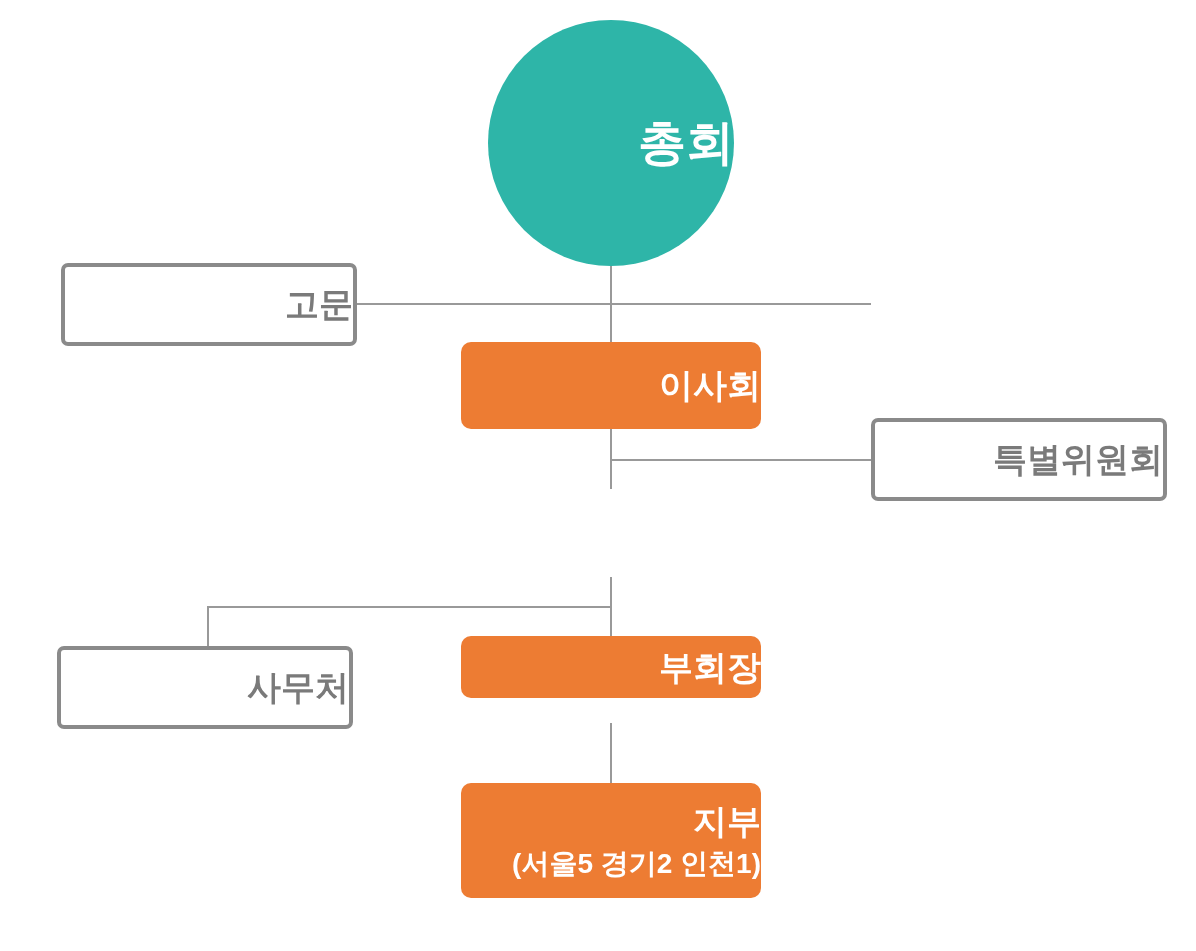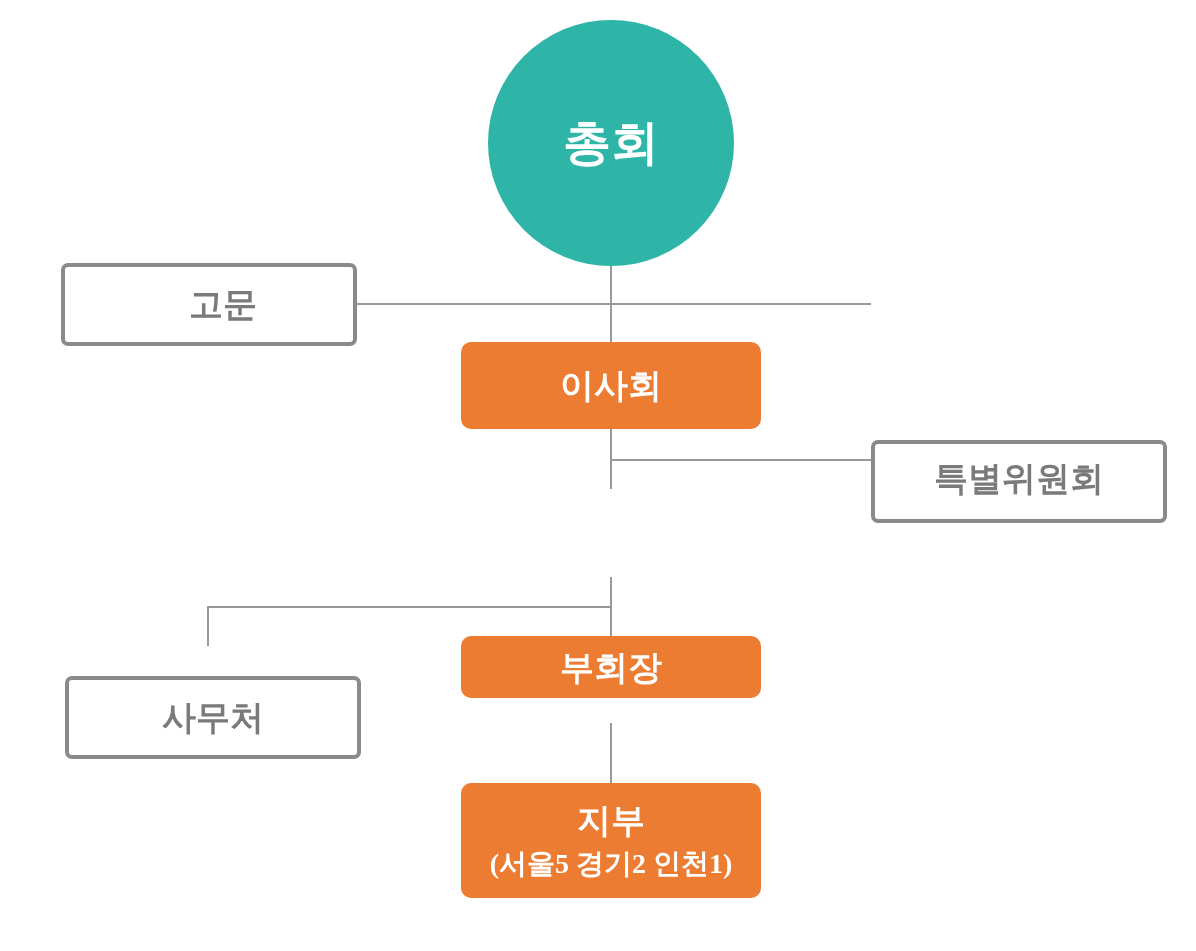--- a/index.html
+++ b/index.html
@@ -16,21 +16,21 @@
     position:relative;
     width:1196px;
     height:951px;
     background:#FFFFFF;
     overflow:hidden;
   }
   .node{
     position:absolute;
     display:flex;
     flex-direction:column;
-    align-items:center;
+    align-items:flex-end;
     justify-content:center;
     box-sizing:border-box;
     text-align:center;
     line-height:1.25;
   }
   .circle{
     width:246px;
     height:246px;
     border-radius:50%;
     background:var(--teal);
@@ -88,31 +88,31 @@
 
   <div class="node gray-box" style="left:61px;top:263px;padding-left:28px;">
     <span>고문</span>
   </div>
 
 
   <div class="node orange-box" style="left:461px;top:342px;height:87px;">
     <span>이사회</span>
   </div>
 
-  <div class="node gray-box" style="left:871px;top:440px;font-family:Liberation Mono, monospace;">
+  <div class="node gray-box" style="left:871px;top:418px;">
     <span>특별위원회</span>
   </div>
 
 
-  <div class="node gray-box" style="left:65px;top:646px;margin-top:30px;">
+  <div class="node gray-box" style="left:57px;top:646px;">
     <span>사무처</span>
   </div>
 
   <div class="node orange-box" style="left:461px;top:636px;height:62px;">
     <span>부회장</span>
   </div>
 
-  <div class="node orange-box" style="left:461px;top:783px;height:115px;font-family:Liberation Serif, serif;">
+  <div class="node orange-box" style="left:461px;top:783px;height:115px;">
     <span>지부</span>
     <span class="sublabel">(서울5 경기2 인천1)</span>
   </div>
 
 </div>
 
 </body></html>

